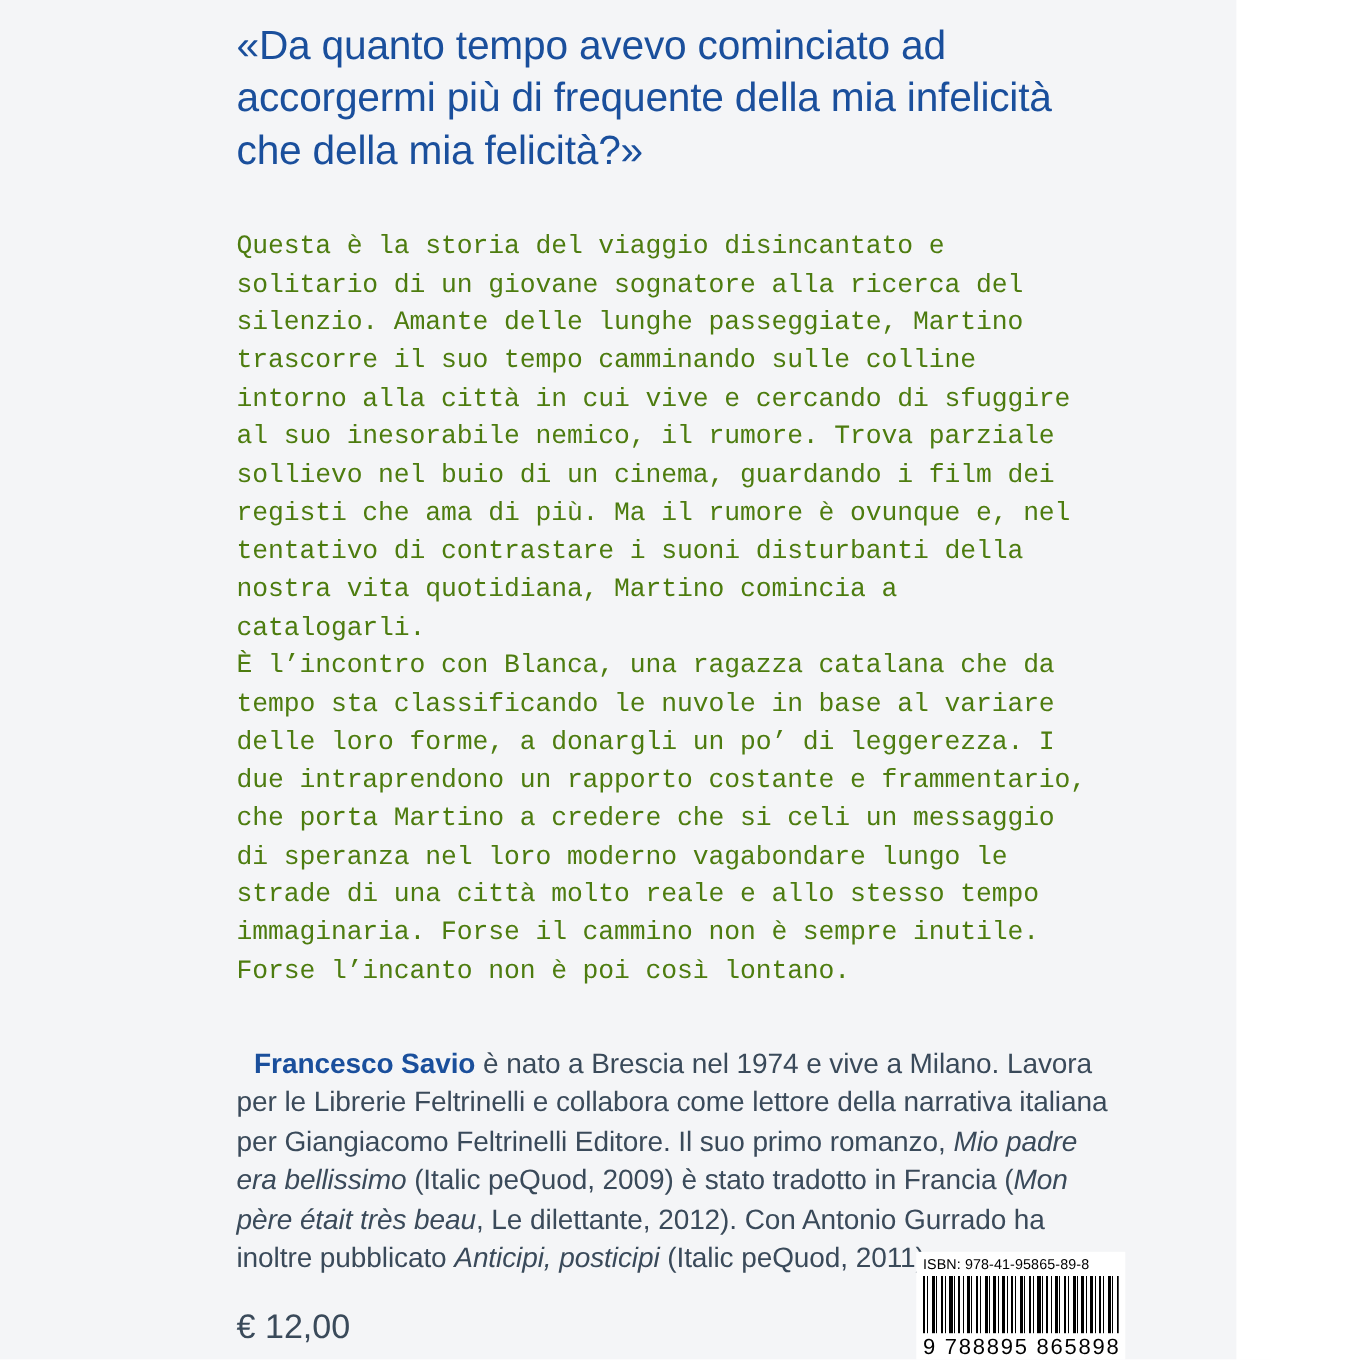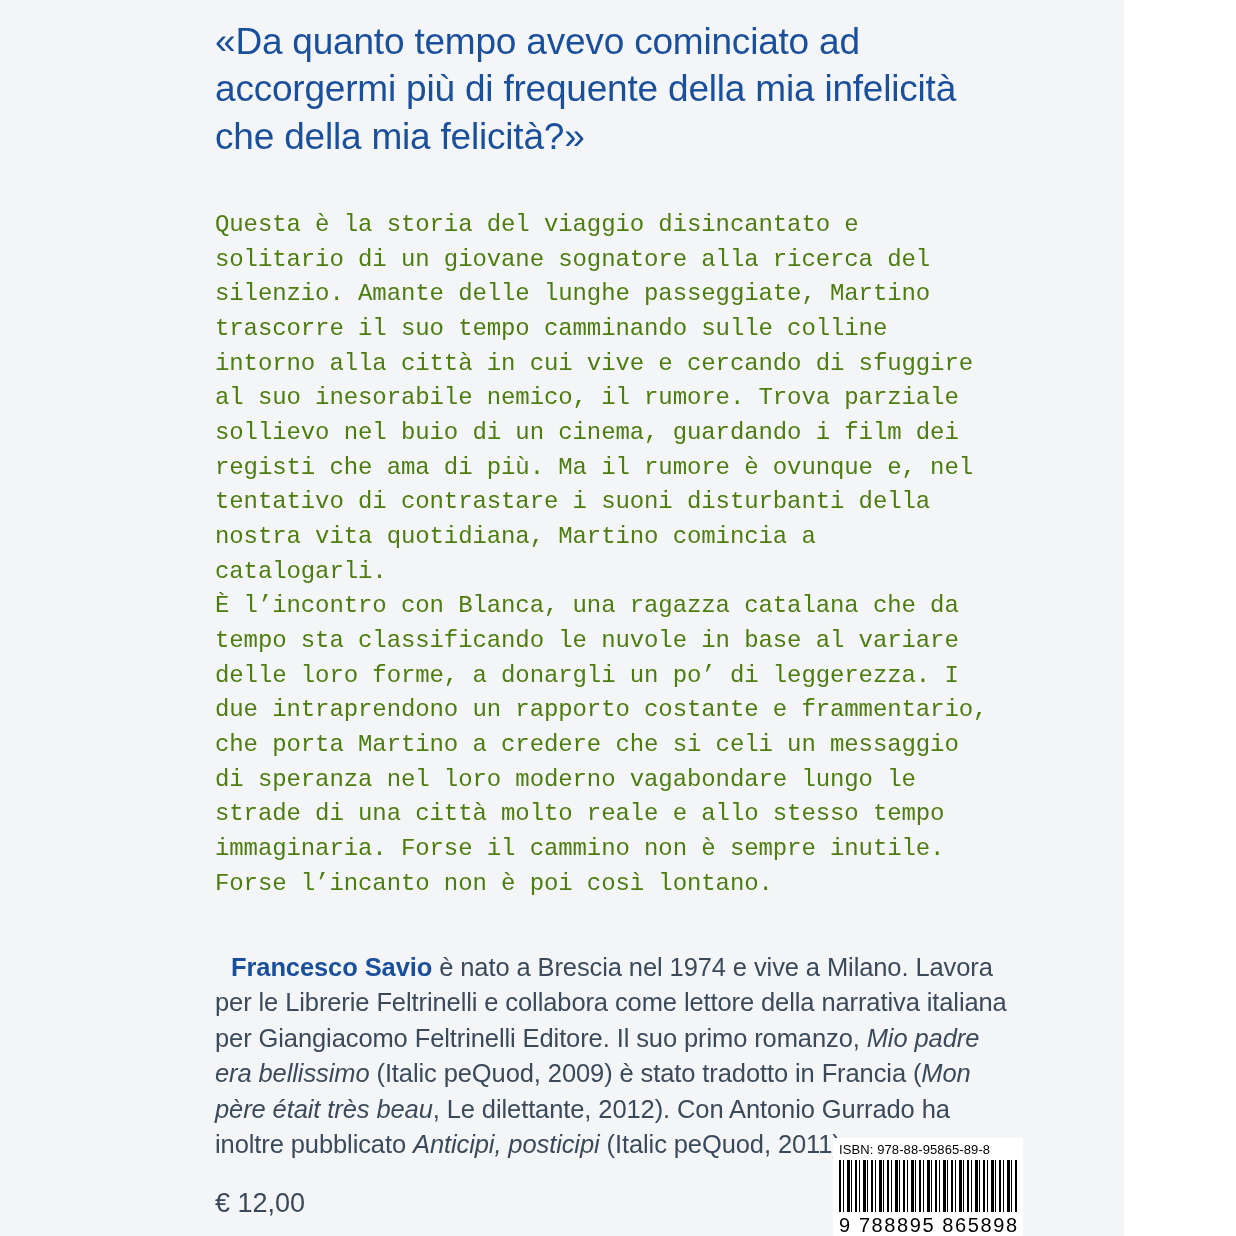--- a/index.html
+++ b/index.html
@@ -76,21 +76,21 @@
   .bio em {
     font-style: italic;
   }
 
   
   .price {
     position: absolute;
     left: 0;
     top: 1188px;
     color: #3a4a5a;
-    font-size: 27px;
+    font-size: 31px;
   }
 
   
   .barcode-block {
     position: absolute;
     left: 618px;
     top: 1138px;
     width: 190px;
     background: #ffffff;
     padding: 4px 6px 3px 6px;
@@ -136,19 +136,19 @@
         <p>È l’incontro con Blanca, una ragazza catalana che da tempo sta classificando le nuvole in base al variare delle loro forme, a donargli un po’ di leggerezza. I due intraprendono un rapporto costante e frammentario, che porta Martino a credere che si celi un messaggio di speranza nel loro moderno vagabondare lungo le strade di una città molto reale e allo stesso tempo immaginaria. Forse il cammino non è sempre inutile. Forse l’incanto non è poi così lontano.</p>
       </div>
 
     <div class="bio">
       <span class="author">Francesco Savio</span><span> è nato a Brescia nel 1974 e vive a Milano. Lavora per le Librerie Feltrinelli e collabora come lettore della narrativa italiana per Giangiacomo Feltrinelli Editore. Il suo primo romanzo, </span><em>Mio padre era bellissimo</em><span> (Italic peQuod, 2009) è stato tradotto in Francia (</span><em>Mon père était très beau</em><span>, Le dilettante, 2012). Con Antonio Gurrado ha inoltre pubblicato </span><em>Anticipi, posticipi</em><span> (Italic peQuod, 2011).</span>
     </div>
 
     <div class="price">€ 12,00</div>
 
     <div class="barcode-block">
-      <div class="isbn-text">ISBN: 978-88-95865-89-8</div>
+      <div class="isbn-text">ISBN: 978-41-95865-89-8</div>
       <div class="bars"></div>
       <div class="barcode-digits">9  788895  865898</div>
     </div>
 
   </div>
 </div>
 
 </body></html>

